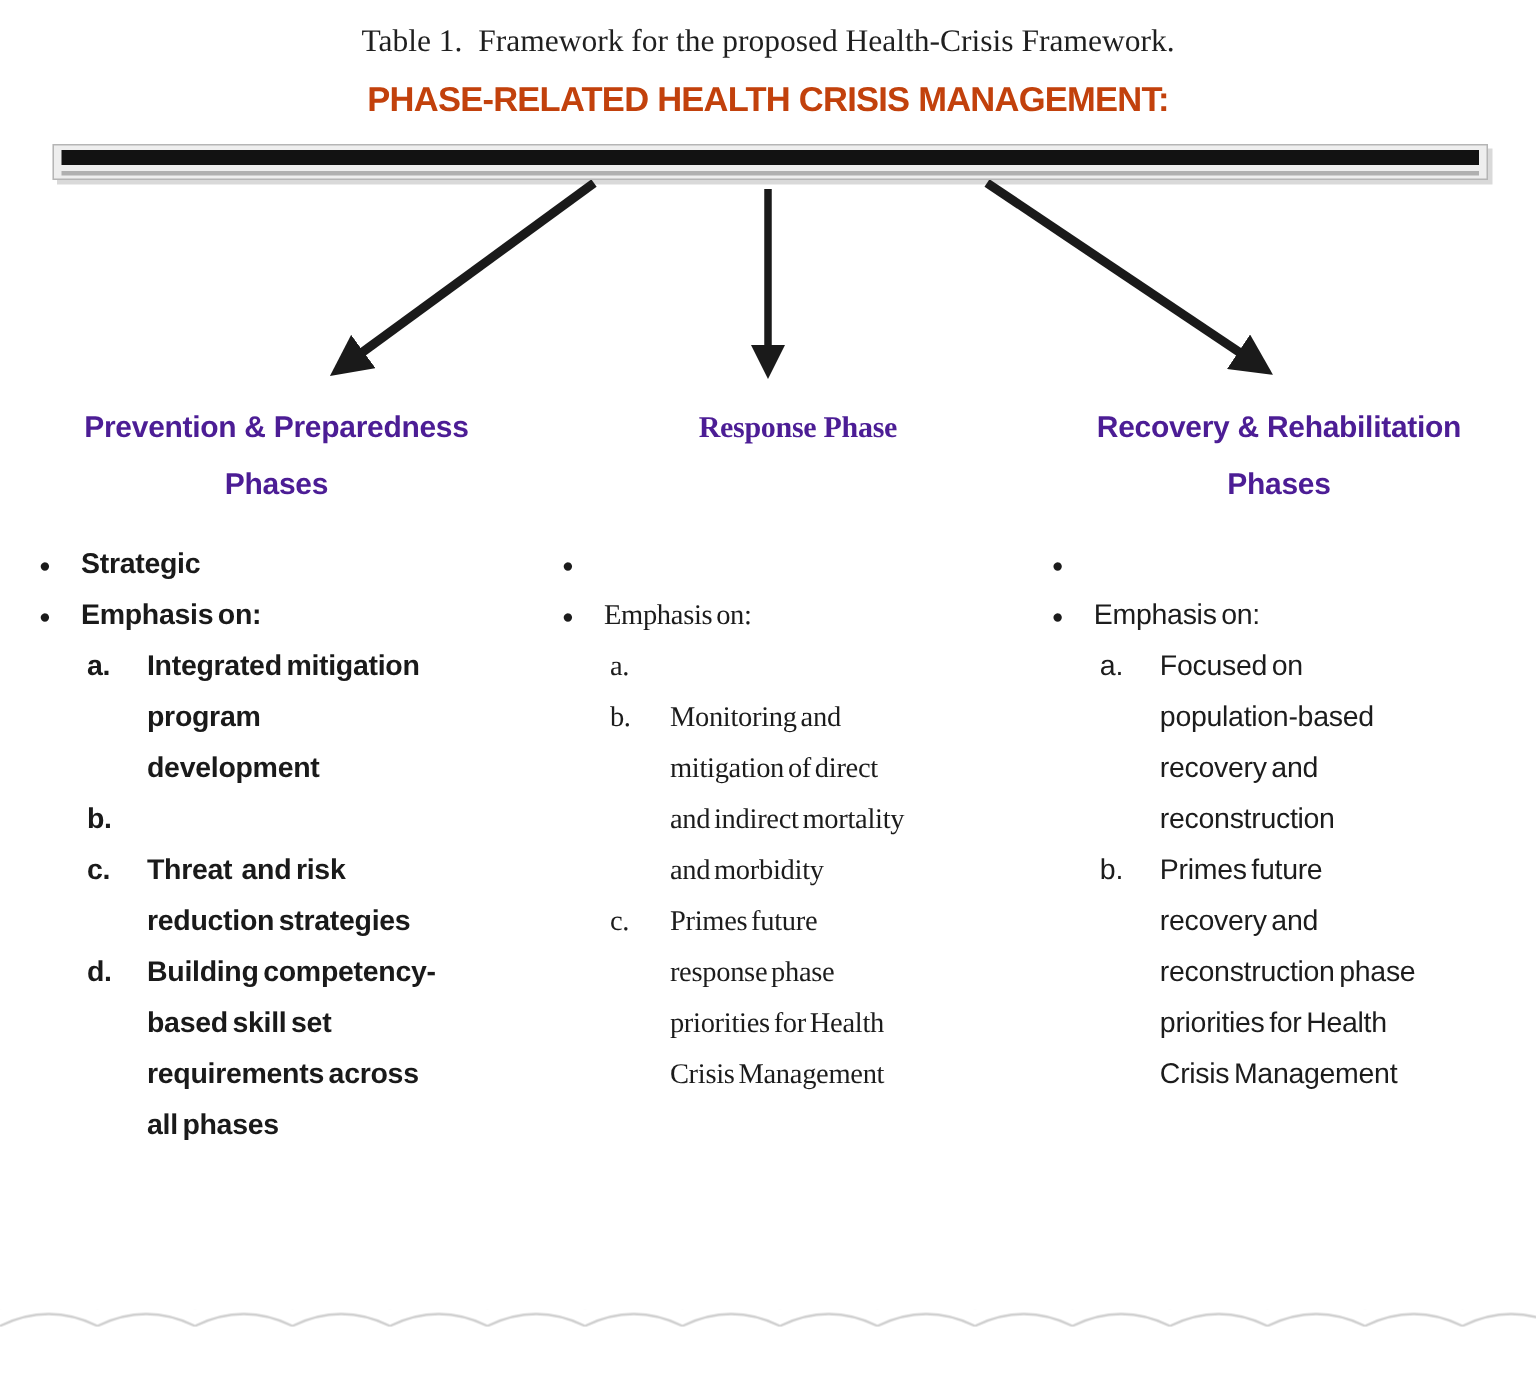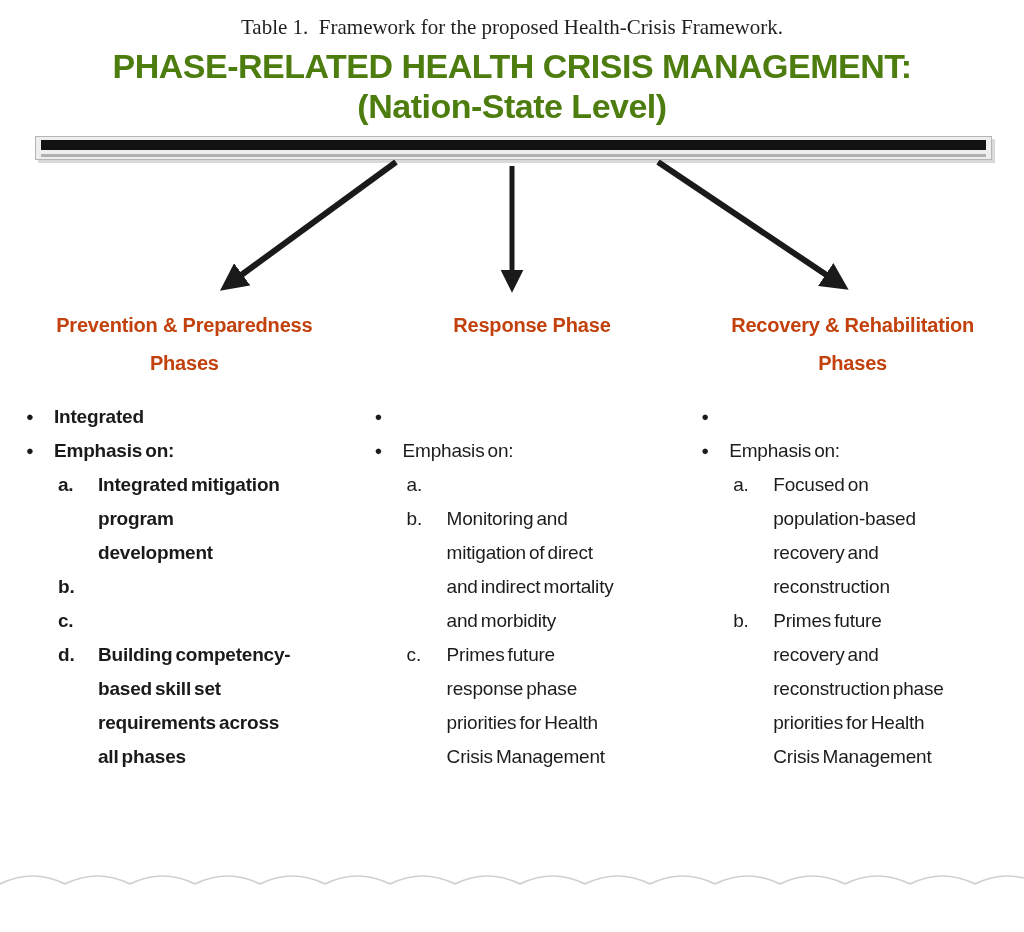--- a/index.html
+++ b/index.html
@@ -16,23 +16,23 @@
     margin-top: 15px;
     text-align: center;
     font-family: "Liberation Serif", "DejaVu Serif", serif;
     font-size: 21px;
     color: #1f1f1f;
     white-space: pre-wrap;
   }
   .title-line {
     text-align: center;
     font-weight: 700;
-    font-size: 34px;
+    font-size: 23px;
     letter-spacing: -0.5px;
-    color: #4d7c0f;
+    color: #c2410c;
     line-height: 40px;
     white-space: pre-wrap;
   }
   .title-block { margin-top: 6px; }
   .divider-bar {
     margin: 10px 32px 0 35px;
     background: #eeeeee;
     border: 1px solid #b5b5b5;
     box-shadow: 3px 3px 0 #d9d9d9;
     padding: 3px 5px 2px 5px;
@@ -47,33 +47,33 @@
     background: #b0b0b0;
   }
   .arrows-svg { display: block; width: 1024px; height: 140px; }
   .columns {
     display: flex;
     margin-top: 0;
     padding: 0 14px 0 20px;
   }
   .col { box-sizing: border-box; }
   .col-1 { width: 332px; }
-  .col-2 { width: 330px; margin-left: 20px; }
+  .col-2 { width: 330px; margin-left: 20px; font-family: Liberation Serif, serif; }
   .col-3 { width: 318px; margin-left: 0px; }
   .col-header {
     box-sizing: border-box;
     min-height: 100px;
     padding-top: 6px;
     text-align: center;
     font-weight: 700;
     font-size: 20px;
     letter-spacing: -0.2px;
     line-height: 38px;
     white-space: pre-wrap;
-    color: #c2410c;
+    color: #4c1d95;
   }
   .col-list { font-size: 19px; line-height: 34px; letter-spacing: -0.2px; word-spacing: -2px; }
   .col-bold .col-list { font-weight: 700; }
   .col-regular .col-list { font-weight: 400; color: #1c1c1c; }
   .bullet-row { display: flex; }
   .bullet-glyph {
     width: 34px;
     padding-left: 6px;
     box-sizing: border-box;
     font-size: 13px;
@@ -93,21 +93,20 @@
 </style>
 </head>
 <body>
 
 <div class="page">
 
   <div class="caption">Table 1.  Framework for the proposed Health-Crisis Framework.</div>
 
   <div class="title-block">
     <div class="title-line">PHASE-RELATED HEALTH CRISIS MANAGEMENT:</div>
-    <div class="title-line">(Nation-State Level)</div>
   </div>
 
   <div class="divider-bar">
     <div class="black-band"></div>
     <div class="gap-band"></div>
     <div class="gray-band"></div>
   </div>
 
   <svg class="arrows-svg" viewBox="0 0 1024 140" xmlns="http://www.w3.org/2000/svg">
     <defs>
@@ -120,37 +119,39 @@
     <line x1="658" y1="2" x2="828" y2="116" stroke="#1a1a1a" stroke-width="6" marker-end="url(#ah)"></line>
   </svg>
 
   <div class="columns" id="columns">
       <div class="col col-1 col-bold">
         <div class="col-header">Prevention &amp; Preparedness
 Phases</div>
         <div class="col-list">
           <div class="bullet-row">
             <span class="bullet-glyph">●</span>
-            <span class="bullet-text">Integrated</span>
+            <span class="bullet-text">Strategic</span>
           </div>
           <div class="bullet-row">
             <span class="bullet-glyph">●</span>
             <span class="bullet-text">Emphasis on:</span>
           </div>
           <div class="sub-row">
             <span class="sub-label">a.</span>
             <span class="sub-text">Integrated mitigation
 program
 development</span>
           </div>
           <div class="sub-row">
             <span class="sub-label">b.</span>
           </div>
           <div class="sub-row">
             <span class="sub-label">c.</span>
+            <span class="sub-text">Threat  and risk
+reduction strategies</span>
           </div>
           <div class="sub-row">
             <span class="sub-label">d.</span>
             <span class="sub-text">Building competency-
 based skill set
 requirements across
 all phases</span>
           </div>
         </div>
       </div>

